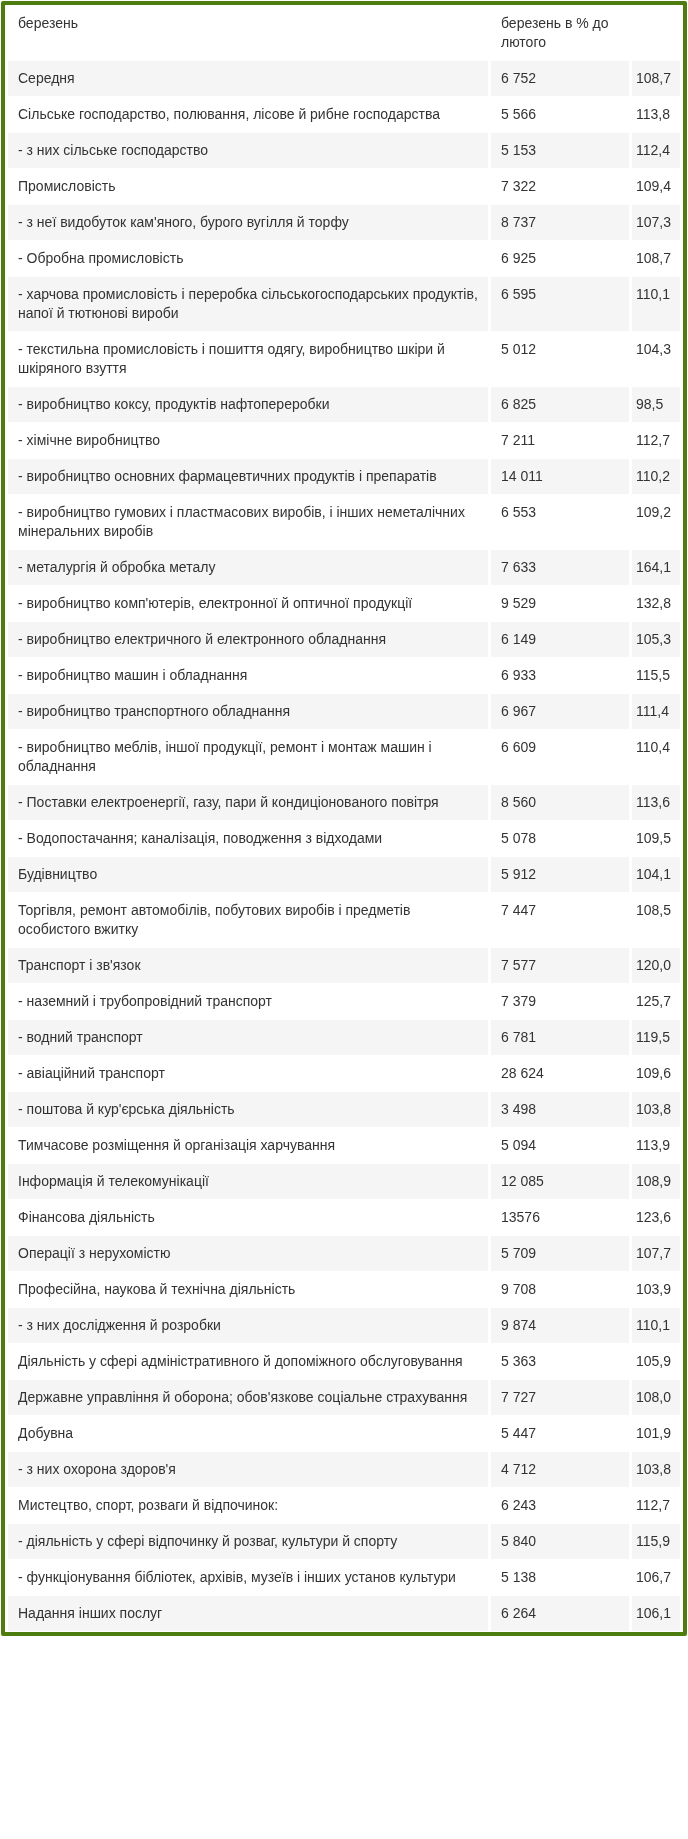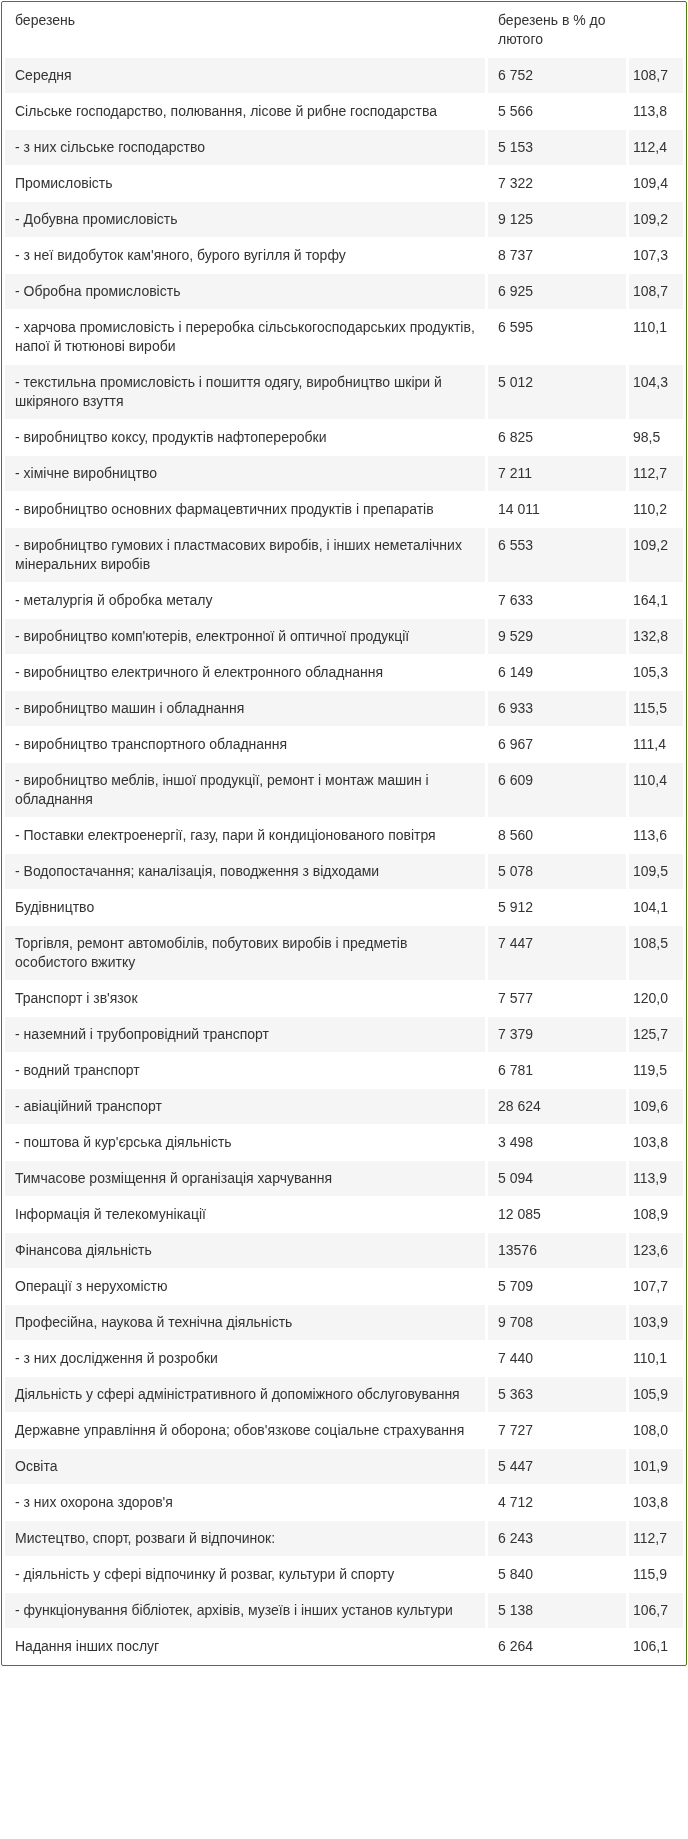--- a/index.html
+++ b/index.html
@@ -4,21 +4,21 @@
 <style>
   html, body {
     margin: 0;
     padding: 0;
     background: #ffffff;
     width: 688px;
     font-family: "Liberation Sans", sans-serif;
   }
   .table-container {
     margin: 1px;
-    border: 1px solid #4d7c0f;
+    border: 4px solid #4d7c0f;
     border-radius: 2px;
     background: #ffffff;
   }
   table.stats {
     width: 100%;
     border-collapse: separate;
     border-spacing: 3px 1px;
     table-layout: fixed;
   }
   col.c1 { width: 480px; }
@@ -82,25 +82,20 @@
     <td class="c-value">5 153</td>
     <td class="c-percent">112,4</td>
   </tr>
 
   <tr class="data-row">
     <td class="c-label">Промисловість</td>
     <td class="c-value">7 322</td>
     <td class="c-percent">109,4</td>
   </tr>
 
-  <tr class="data-row">
-    <td class="c-label">- Добувна промисловість</td>
-    <td class="c-value">9 125</td>
-    <td class="c-percent">109,2</td>
-  </tr>
 
   <tr class="data-row">
     <td class="c-label">- з неї видобуток кам'яного, бурого вугілля й торфу</td>
     <td class="c-value">8 737</td>
     <td class="c-percent">107,3</td>
   </tr>
 
   <tr class="data-row">
     <td class="c-label">- Обробна промисловість</td>
     <td class="c-value">6 925</td>
@@ -260,38 +255,38 @@
   </tr>
 
   <tr class="data-row">
     <td class="c-label">Професійна, наукова й технічна діяльність</td>
     <td class="c-value">9 708</td>
     <td class="c-percent">103,9</td>
   </tr>
 
   <tr class="data-row">
     <td class="c-label">- з них дослідження й розробки</td>
-    <td class="c-value">7 440</td>
+    <td class="c-value">9 874</td>
     <td class="c-percent">110,1</td>
   </tr>
 
   <tr class="data-row">
     <td class="c-label">Діяльність у сфері адміністративного й допоміжного обслуговування</td>
     <td class="c-value">5 363</td>
     <td class="c-percent">105,9</td>
   </tr>
 
   <tr class="data-row">
     <td class="c-label">Державне управління й оборона; обов'язкове соціальне страхування</td>
     <td class="c-value">7 727</td>
     <td class="c-percent">108,0</td>
   </tr>
 
   <tr class="data-row">
-    <td class="c-label">Освіта</td>
+    <td class="c-label">Добувна</td>
     <td class="c-value">5 447</td>
     <td class="c-percent">101,9</td>
   </tr>
 
 
   <tr class="data-row">
     <td class="c-label">- з них охорона здоров'я</td>
     <td class="c-value">4 712</td>
     <td class="c-percent">103,8</td>
   </tr>

